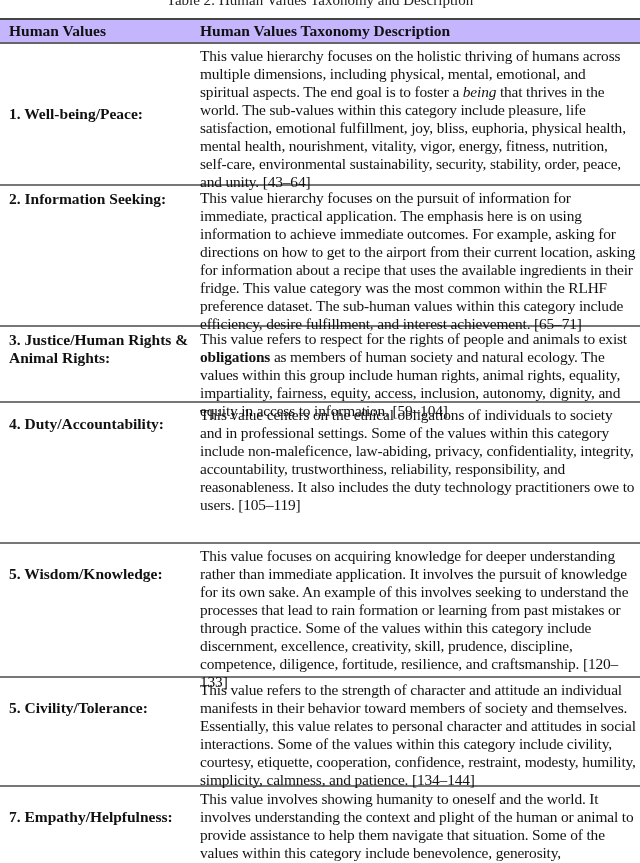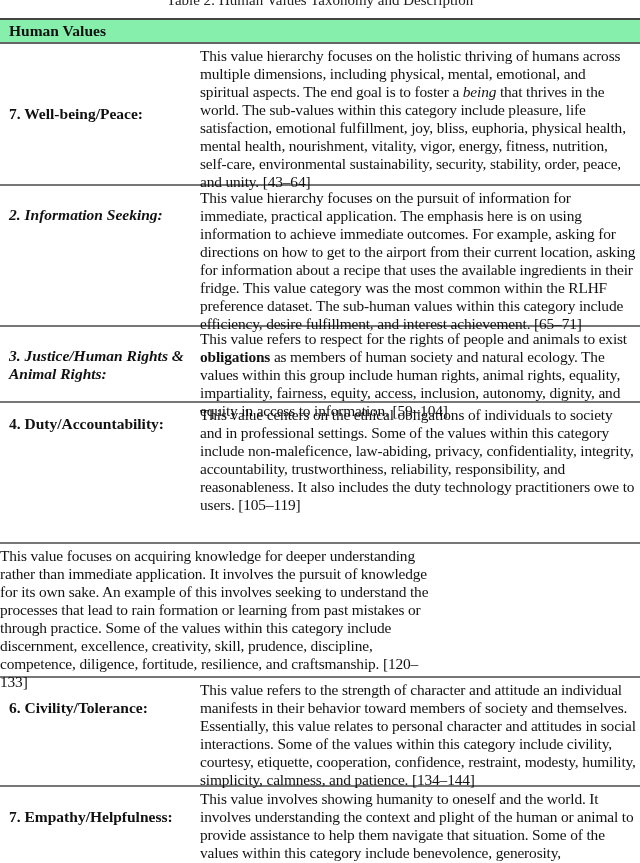--- a/index.html
+++ b/index.html
@@ -10,79 +10,81 @@
   }
   .caption {
     position: absolute; left: 0; right: 0; top: -9px;
     text-align: center; font-size: 15px; line-height: 18px; color: #222;
   }
   .table {
     position: absolute; left: 0; top: 18px; width: 640px;
     border-top: 2px solid #444;
   }
   .thead {
-    display: flex; background: #86efac; height: 22px;
+    display: flex; background: #c4b5fd; height: 22px;
     border-bottom: 2px solid #666; align-items: center;
     font-weight: bold; font-size: 15.5px;
   }
   .thead .c1 { width: 200px; padding-left: 9px; box-sizing: border-box; }
   .thead .c2 { padding-left: 0; }
   .row {
     display: flex; border-bottom: 2px solid #777; box-sizing: border-box;
   }
   .row:last-child { border-bottom: 3px solid #333; }
   .row .label {
     width: 200px; box-sizing: border-box; padding-left: 9px;
     font-weight: bold; font-size: 15.5px; line-height: 18px;
     display: flex; align-items: center;
   }
-  .row .label.top { align-items: flex-start; padding-top: 20px; font-style: italic; }
+  .row .label.top { align-items: flex-start; padding-top: 4px; }
   .row .desc {
     width: 440px; box-sizing: border-box; padding: 3px 4px 20px 0;
     font-size: 15.4px; line-height: 18px; letter-spacing: -0.15px;
   }
   .desc em { font-style: italic; }
   .desc strong { font-weight: bold; }
 </style>
 </head>
 <body>
 
 <div class="caption">Table 2: Human Values Taxonomy and Description</div>
 
 <div class="table">
   <div class="thead">
     <div class="c1">Human Values</div>
+    <div class="c2">Human Values Taxonomy Description</div>
   </div>
 
   <div class="row" style="height:142px">
-    <div class="label">7. Well-being/Peace:</div>
+    <div class="label">1. Well-being/Peace:</div>
     <div class="desc"><span>This value hierarchy focuses on the holistic thriving of humans across multiple dimensions, including physical, mental, emotional, and spiritual aspects. The end goal is to foster a </span><em>being</em><span> that thrives in the world. The sub-values within this category include pleasure, life satisfaction, emotional fulfillment, joy, bliss, euphoria, physical health, mental health, nourishment, vitality, vigor, energy, fitness, nutrition, self-care, environmental sustainability, security, stability, order, peace, and unity. [43–64]</span></div>
   </div>
 
   <div class="row" style="height:141px">
     <div class="label top">2. Information Seeking:</div>
     <div class="desc">This value hierarchy focuses on the pursuit of information for immediate, practical application. The emphasis here is on using information to achieve immediate outcomes. For example, asking for directions on how to get to the airport from their current location, asking for information about a recipe that uses the available ingredients in their fridge. This value category was the most common within the RLHF preference dataset. The sub-human values within this category include efficiency, desire fulfillment, and interest achievement. [65–71]</div>
   </div>
 
   <div class="row" style="height:76px">
     <div class="label top">3. Justice/Human Rights &amp; Animal Rights:</div>
     <div class="desc"><span>This value refers to respect for the rights of people and animals to exist </span><strong>obligations</strong><span> as members of human society and natural ecology. The values within this group include human rights, animal rights, equality, impartiality, fairness, equity, access, inclusion, autonomy, dignity, and equity in access to information. [59–104]</span></div>
   </div>
 
   <div class="row" style="height:141px">
     <div class="label" style="align-items:flex-start;padding-top:12px">4. Duty/Accountability:</div>
     <div class="desc">This value centers on the ethical obligations of individuals to society and in professional settings. Some of the values within this category include non-maleficence, law-abiding, privacy, confidentiality, integrity, accountability, trustworthiness, reliability, responsibility, and reasonableness. It also includes the duty technology practitioners owe to users. [105–119]</div>
   </div>
 
   <div class="row" style="height:134px">
+    <div class="label" style="align-items:flex-start;padding-top:21px">5. Wisdom/Knowledge:</div>
     <div class="desc">This value focuses on acquiring knowledge for deeper understanding rather than immediate application. It involves the pursuit of knowledge for its own sake. An example of this involves seeking to understand the processes that lead to rain formation or learning from past mistakes or through practice. Some of the values within this category include discernment, excellence, creativity, skill, prudence, discipline, competence, diligence, fortitude, resilience, and craftsmanship. [120–133]</div>
   </div>
 
   <div class="row" style="height:109px">
-    <div class="label" style="align-items:flex-start;padding-top:21px">6. Civility/Tolerance:</div>
+    <div class="label" style="align-items:flex-start;padding-top:21px">5. Civility/Tolerance:</div>
     <div class="desc">This value refers to the strength of character and attitude an individual manifests in their behavior toward members of society and themselves. Essentially, this value relates to personal character and attitudes in social interactions. Some of the values within this category include civility, courtesy, etiquette, cooperation, confidence, restraint, modesty, humility, simplicity, calmness, and patience. [134–144]</div>
   </div>
 
   <div class="row" style="height:92px">
     <div class="label" style="align-items:flex-start;padding-top:21px">7. Empathy/Helpfulness:</div>
     <div class="desc">This value involves showing humanity to oneself and the world. It involves understanding the context and plight of the human or animal to provide assistance to help them navigate that situation. Some of the values within this category include benevolence, generosity, compassion, empathy, kindness, positivity, and helpfulness. [145–152]</div>
   </div>
 </div>
 
 </body></html>

